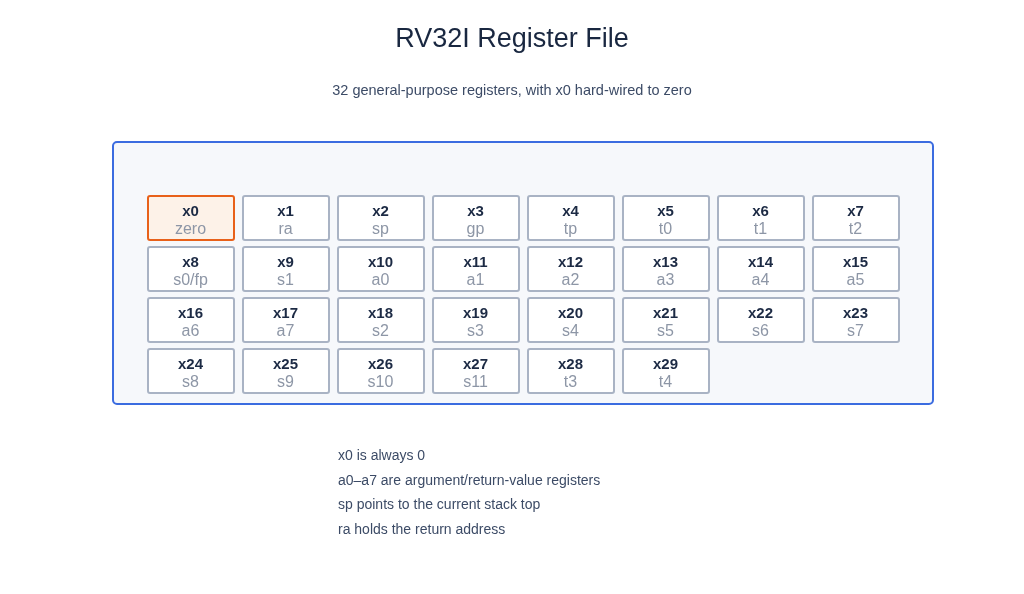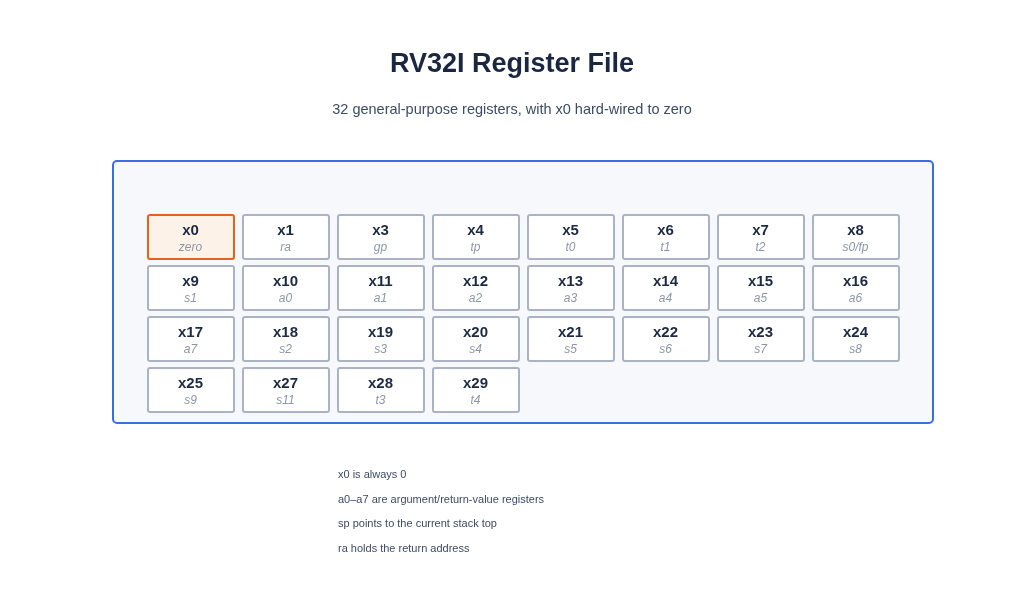--- a/index.html
+++ b/index.html
@@ -16,29 +16,29 @@
   }
   *{box-sizing:border-box;}
   html,body{margin:0;padding:0;}
   body{
     width:1024px;height:594px;
     background:#ffffff;
     font-family:"Liberation Sans", sans-serif;
     overflow:hidden;
   }
   .page-title{
-    margin:47px 0 0 0;
+    margin:22px 0 0 0;
     text-align:center;
     font-size:27px;
     line-height:33px;
-    font-weight:bold;
+    font-weight:normal;
     color:var(--title);
   }
   .page-subtitle{
-    margin:21px 0 0 0;
+    margin:27px 0 0 0;
     text-align:center;
     font-size:14.5px;
     line-height:16px;
     color:var(--body-text);
   }
   .register-panel{
     margin:43px 0 0 112px;
     width:822px;
     height:264px;
     border:2px solid var(--accent-blue);
@@ -66,30 +66,29 @@
     border-color:var(--hl-border);
     background:var(--hl-bg);
   }
   .register-name{
     font-size:15px;
     line-height:20px;
     font-weight:bold;
     color:var(--reg-name);
   }
   .register-abi{
-    font-size:12px;
+    font-size:16px;
     line-height:15px;
     color:var(--reg-abi);
-    font-style:italic;
   }
   .notes{
     margin:38px 0 0 338px;
   }
   .note-line{
-    font-size:11px;
+    font-size:14px;
     line-height:24.5px;
     color:var(--body-text);
   }
 </style>
 </head>
 <body>
 
 <h1 class="page-title">RV32I Register File</h1>
 <div class="page-subtitle">32 general-purpose registers, with x0 hard-wired to zero</div>
 
@@ -97,20 +96,24 @@
   <div class="register-grid">
       <div class="register-cell highlight">
     <div class="register-name">x0</div>
     <div class="register-abi">zero</div>
   </div>
       <div class="register-cell">
     <div class="register-name">x1</div>
     <div class="register-abi">ra</div>
   </div>
       <div class="register-cell">
+    <div class="register-name">x2</div>
+    <div class="register-abi">sp</div>
+  </div>
+      <div class="register-cell">
     <div class="register-name">x3</div>
     <div class="register-abi">gp</div>
   </div>
       <div class="register-cell">
     <div class="register-name">x4</div>
     <div class="register-abi">tp</div>
   </div>
       <div class="register-cell">
     <div class="register-name">x5</div>
     <div class="register-abi">t0</div>
@@ -187,20 +190,24 @@
     <div class="register-name">x23</div>
     <div class="register-abi">s7</div>
   </div>
       <div class="register-cell">
     <div class="register-name">x24</div>
     <div class="register-abi">s8</div>
   </div>
       <div class="register-cell">
     <div class="register-name">x25</div>
     <div class="register-abi">s9</div>
+  </div>
+      <div class="register-cell">
+    <div class="register-name">x26</div>
+    <div class="register-abi">s10</div>
   </div>
       <div class="register-cell">
     <div class="register-name">x27</div>
     <div class="register-abi">s11</div>
   </div>
       <div class="register-cell">
     <div class="register-name">x28</div>
     <div class="register-abi">t3</div>
   </div>
       <div class="register-cell">

